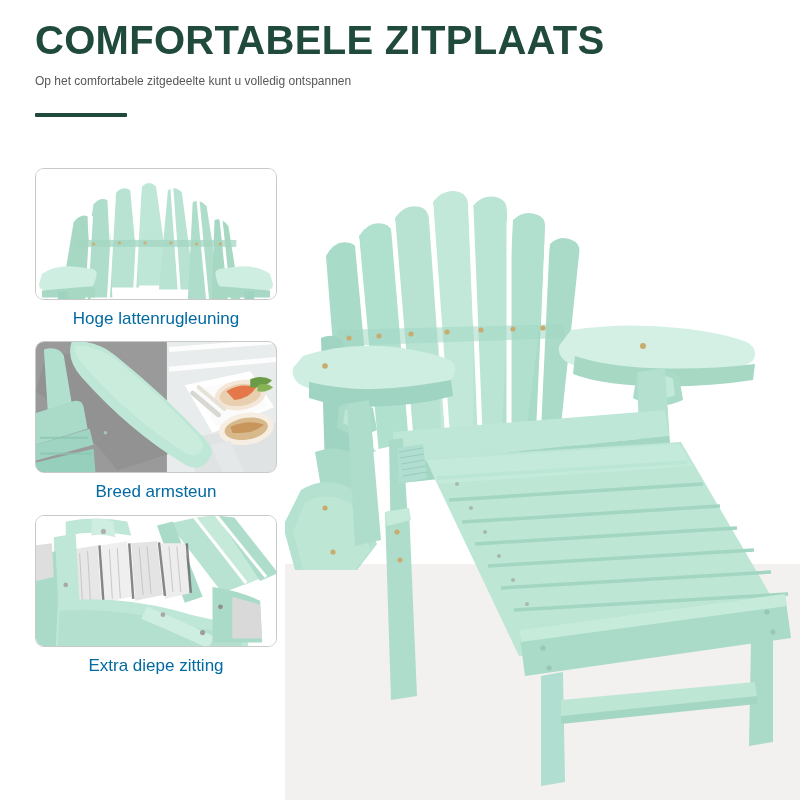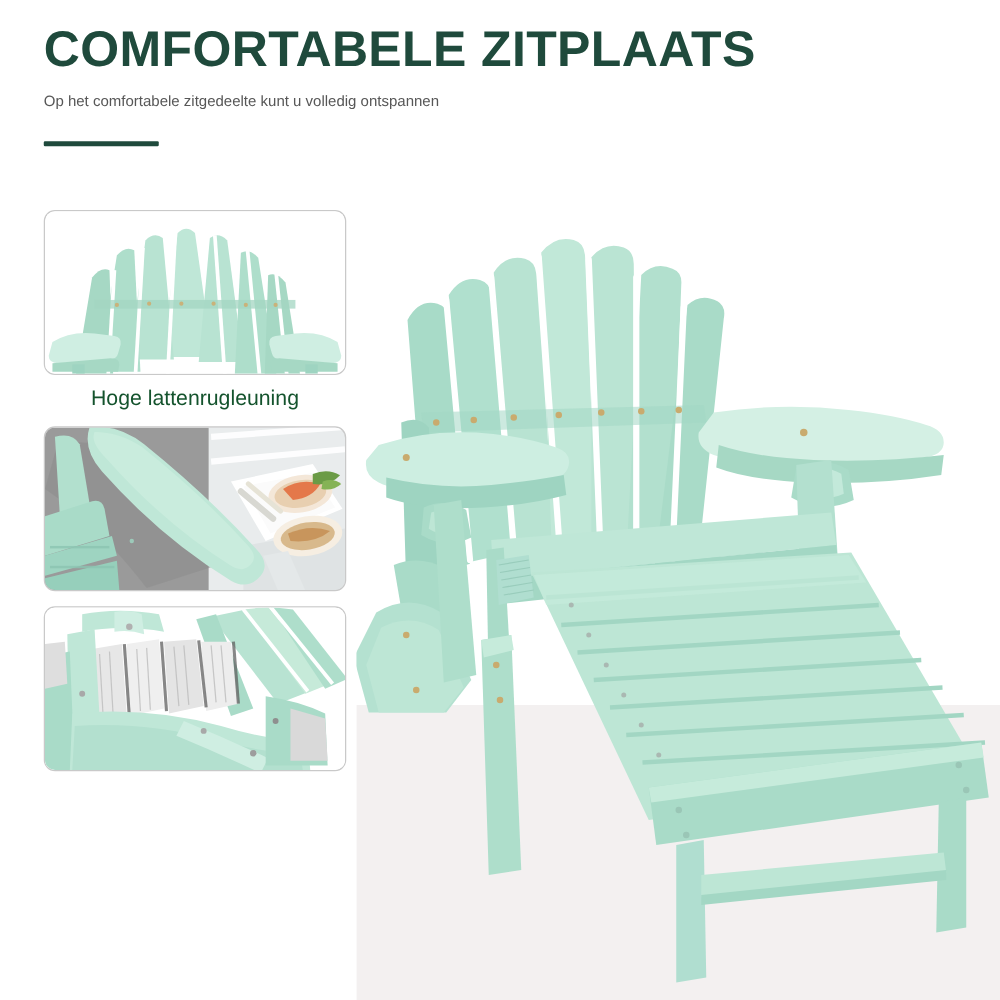--- a/index.html
+++ b/index.html
@@ -77,21 +77,21 @@
     border: 1px solid #c9c9c9;
     border-radius: 9px;
     background: #ffffff;
     overflow: hidden;
   }
 
   .feature-caption {
     margin-top: 9px;
     text-align: center;
     font-size: 17px;
-    color: #14532d;
+    color: #0369a1;
     line-height: 1.2;
   }
 
   .thumb-svg { display: block; width: 100%; height: 100%; }
 
   
   .hero {
     position: absolute;
     left: 285px;
     top: 160px;
@@ -203,20 +203,21 @@
           <path d="M0 104 l54 -16 l4 16 l-58 16 Z" fill="#9ed4c1"></path>
           <path d="M0 122 l58 -14 l2 24 h-60 Z" fill="#96cfbb"></path>
           <g fill="#8cc5b2" opacity="0.8">
             <rect x="4" y="96" width="48" height="2"></rect>
             <rect x="4" y="112" width="52" height="2"></rect>
           </g>
 
           <path d="M176 104 l20 -4 l14 32 h-22 Z" fill="#e4e8e9"></path>
         </svg>
       </div>
+      <div class="feature-caption">Breed armsteun</div>
     </div>
 
     <div class="feature">
       <div class="feature-frame">
         <svg class="thumb-svg" viewBox="0 0 242 132" preserveAspectRatio="xMidYMid slice">
           <rect x="0" y="0" width="242" height="132" fill="#ffffff"></rect>
 
           <path d="M134 8 l28 -6 l52 66 l-26 10 Z" fill="#b8e3d2"></path>
           <path d="M160 2 l20 -2 l50 62 l-20 8 Z" fill="#c6ead9"></path>
           <path d="M182 0 l18 2 l44 56 l-18 8 Z" fill="#aedecb"></path>
@@ -265,20 +266,21 @@
           <circle cx="128" cy="100" r="2.4" fill="#a8a8a8"></circle>
           <circle cx="168" cy="118" r="2.6" fill="#9d9d9d"></circle>
 
           <path d="M178 72 q28 4 48 14 l2 42 h-50 Z" fill="#a9dbc8"></path>
           <path d="M198 82 l28 8 l2 34 h-30 Z" fill="#d9d9d9"></path>
           <circle cx="186" cy="92" r="2.4" fill="#8f8f8f"></circle>
 
           <path d="M0 30 l16 -2 l2 34 l-18 4 Z" fill="#dedede"></path>
         </svg>
       </div>
+      <div class="feature-caption">Extra diepe zitting</div>
     </div>
 
   </div>
 
   <div class="hero">
     <svg class="hero-svg" viewBox="0 0 515 640" preserveAspectRatio="xMidYMid meet">
 
       <rect x="0" y="0" width="515" height="640" fill="#ffffff"></rect>
 
       <rect x="0" y="404" width="515" height="236" fill="#f3f0f0"></rect>

